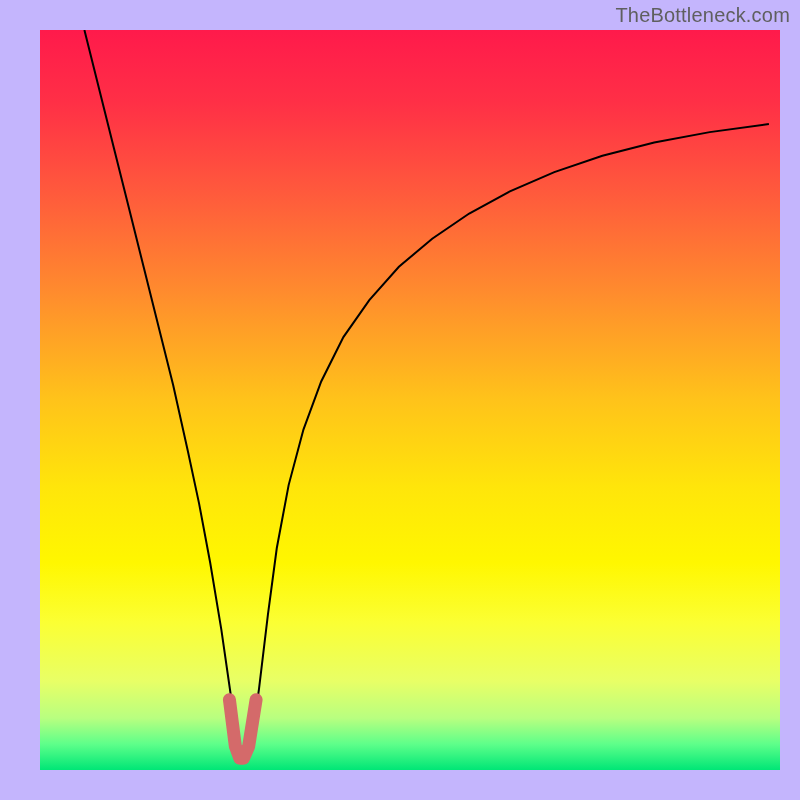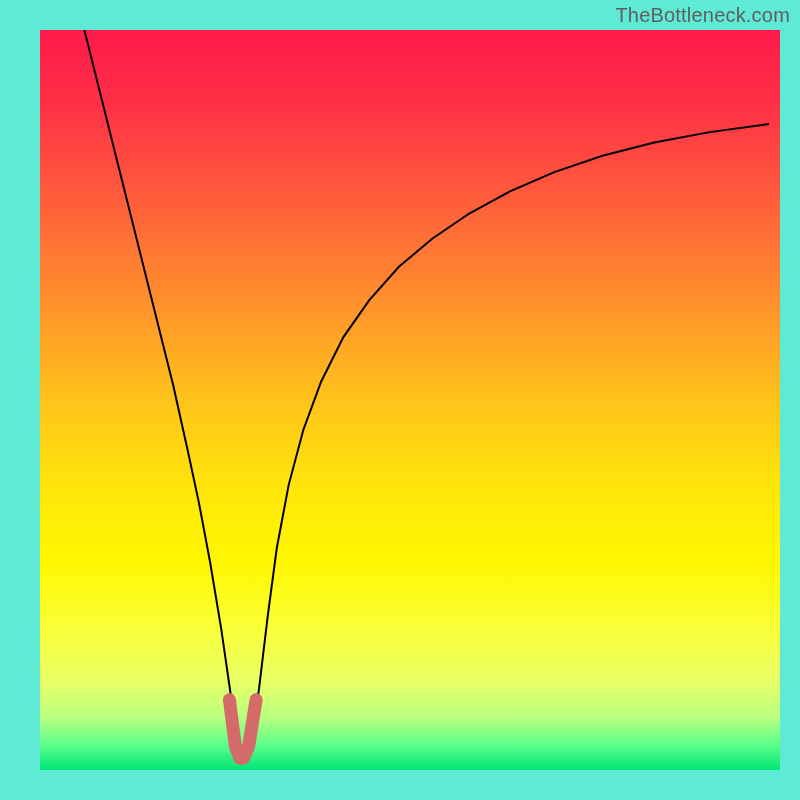--- a/index.html
+++ b/index.html
@@ -10,21 +10,21 @@
     overflow: hidden;
     background: #000;
     font-family: Arial, Helvetica, sans-serif;
   }
   .frame {
     position: absolute;
     left: 0;
     top: 0;
     width: 800px;
     height: 800px;
-    background: #5eead4;
+    background: #c4b5fd;
   }
   .plot-area {
     position: absolute;
     left: 40px;
     top: 30px;
     width: 740px;
     height: 740px;
     overflow: hidden;
   }
   .watermark {

